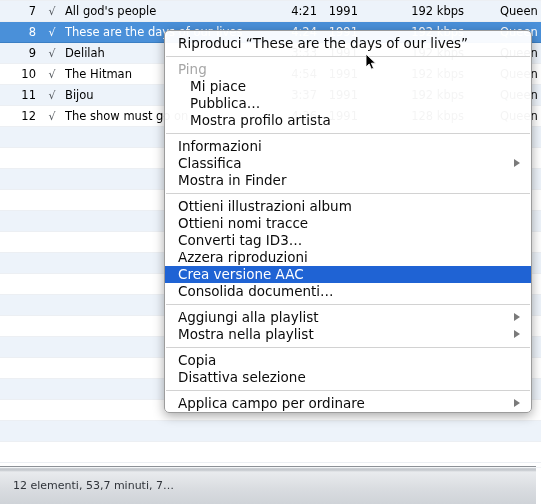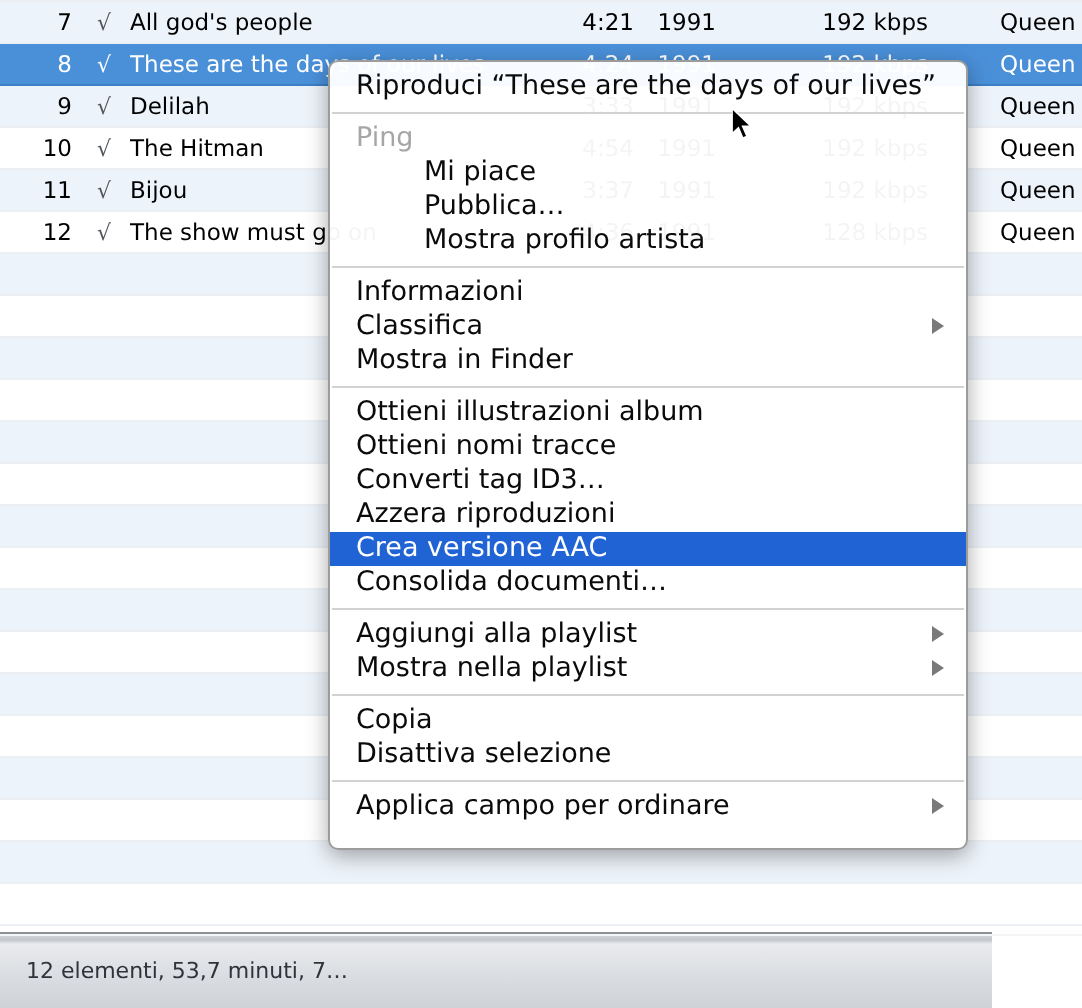--- a/index.html
+++ b/index.html
@@ -88,21 +88,21 @@
     left: 500px;
     width: 64px;
     text-align: left;
   }
 
   
   #statusbar {
     position: absolute;
     left: 0;
     top: 466px;
-    width: 496px;
+    width: 536px;
     height: 38px;
     background: linear-gradient(to bottom, #d6d9dd 0%, #c3c7cc 3px, #e9ebee 5px, #d9dce0 60%, #cfd3d8 100%);
     border-top: 1px solid #8d9196;
     box-sizing: border-box;
   }
   #statusbar .sb-line {
     position: absolute;
     left: 0; top: 0;
     width: 541px; height: 1px;
     background: #f3f5f7;
@@ -114,40 +114,40 @@
     font-size: 11px;
     color: #30343a;
     white-space: nowrap;
   }
 
   
   #context-menu {
     position: absolute;
     left: 164px;
     top: 30px;
-    width: 320px;
+    width: 368px;
     background: rgba(255,255,255,0.955);
     border: 1px solid #9c9c9c;
     border-radius: 5px;
     box-shadow: 0 3px 11px rgba(0,0,0,0.34);
-    padding: 4px 0 12px 0;
+    padding: 4px 0 0 0;
     box-sizing: border-box;
     overflow: hidden;
   }
   .mi {
     position: relative;
     height: 17px;
     line-height: 17px;
     padding: 0 10px 0 13px;
     font-size: 13.5px;
     color: #0b0b0b;
     white-space: nowrap;
     box-sizing: border-box;
   }
-  .mi.indent { padding-left: 25px; margin-left: 22px; }
+  .mi.indent { padding-left: 25px; }
   .mi.disabled { color: #a6a6a6; }
   .mi.highlight {
     background: #1f63d4;
     color: #ffffff;
   }
   .mi .arrow {
     position: absolute;
     right: 11px;
     top: 4px;
     width: 0;

